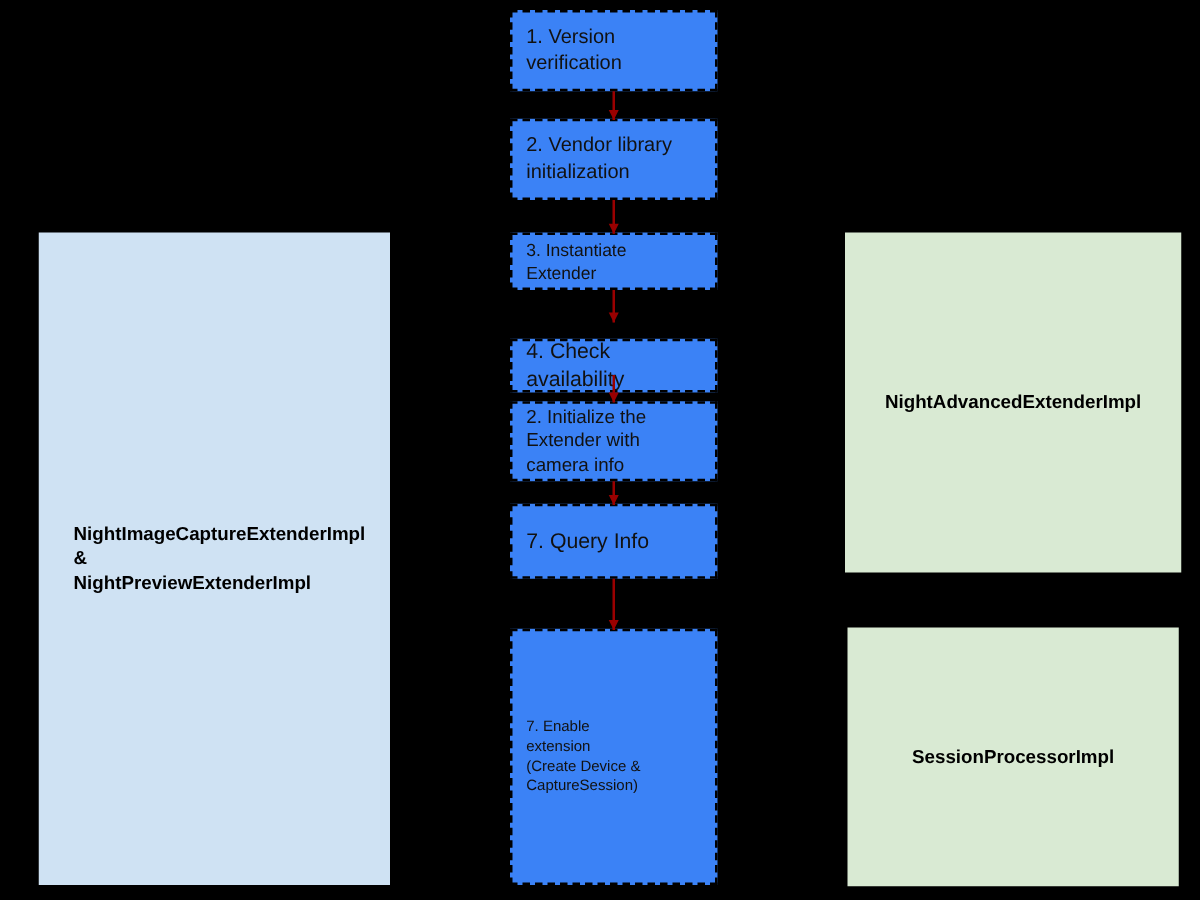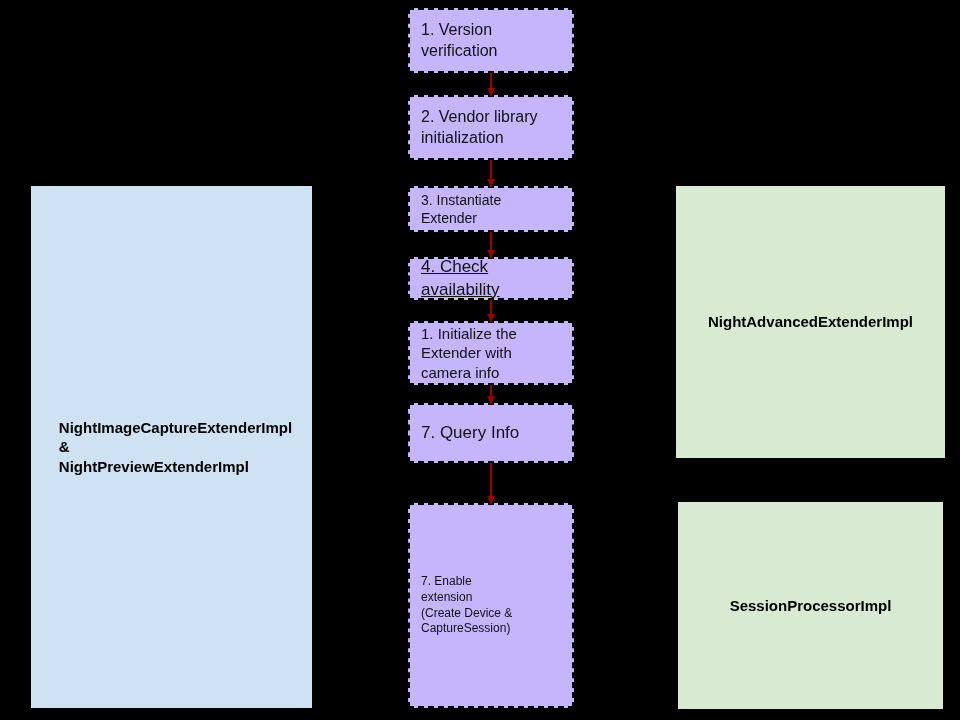--- a/index.html
+++ b/index.html
@@ -16,35 +16,35 @@
     color: #000000;
     overflow: hidden;
   }
 
   
   .step {
     position: absolute;
     left: 408px;
     width: 166px;
     box-sizing: border-box;
-    background: #c4b5fd;
+    background: #3b82f6;
     border: 2px dashed #000000;
     display: flex;
     align-items: center;
     color: #111111;
   }
   .step .label {
     padding: 0 8px 0 11px;
     white-space: pre-line;
     line-height: 1.3;
   }
   .s1 { top: 8px;   height: 65px;  font-size: 16px; }
   .s2 { top: 95px;  height: 65px;  font-size: 16px; }
   .s3 { top: 186px; height: 46px;  font-size: 14px; align-items: center; }
-  .s4 { top: 257px; height: 43px;  font-size: 17px; text-decoration: underline; }
+  .s4 { top: 271px; height: 43px;  font-size: 17px; }
   .s5 { top: 321px; height: 64px;  font-size: 15px; }
   .s6 { top: 403px; height: 60px;  font-size: 17px; }
   .s7 { top: 503px; height: 205px; font-size: 12px; }
 
   
   .arrow {
     position: absolute;
     left: 490px;
     width: 2px;
     background: #990000;
@@ -118,21 +118,21 @@
 initialization</span>
   </div>
   <div class="step s3">
     <span class="label">3. Instantiate
 Extender</span>
   </div>
   <div class="step s4">
     <span class="label">4. Check availability</span>
   </div>
   <div class="step s5">
-    <span class="label">1. Initialize the
+    <span class="label">2. Initialize the
 Extender with
 camera info</span>
   </div>
   <div class="step s6">
     <span class="label">7. Query Info</span>
   </div>
   <div class="step s7">
     <span class="label">7. Enable
 extension
 (Create Device &amp;

